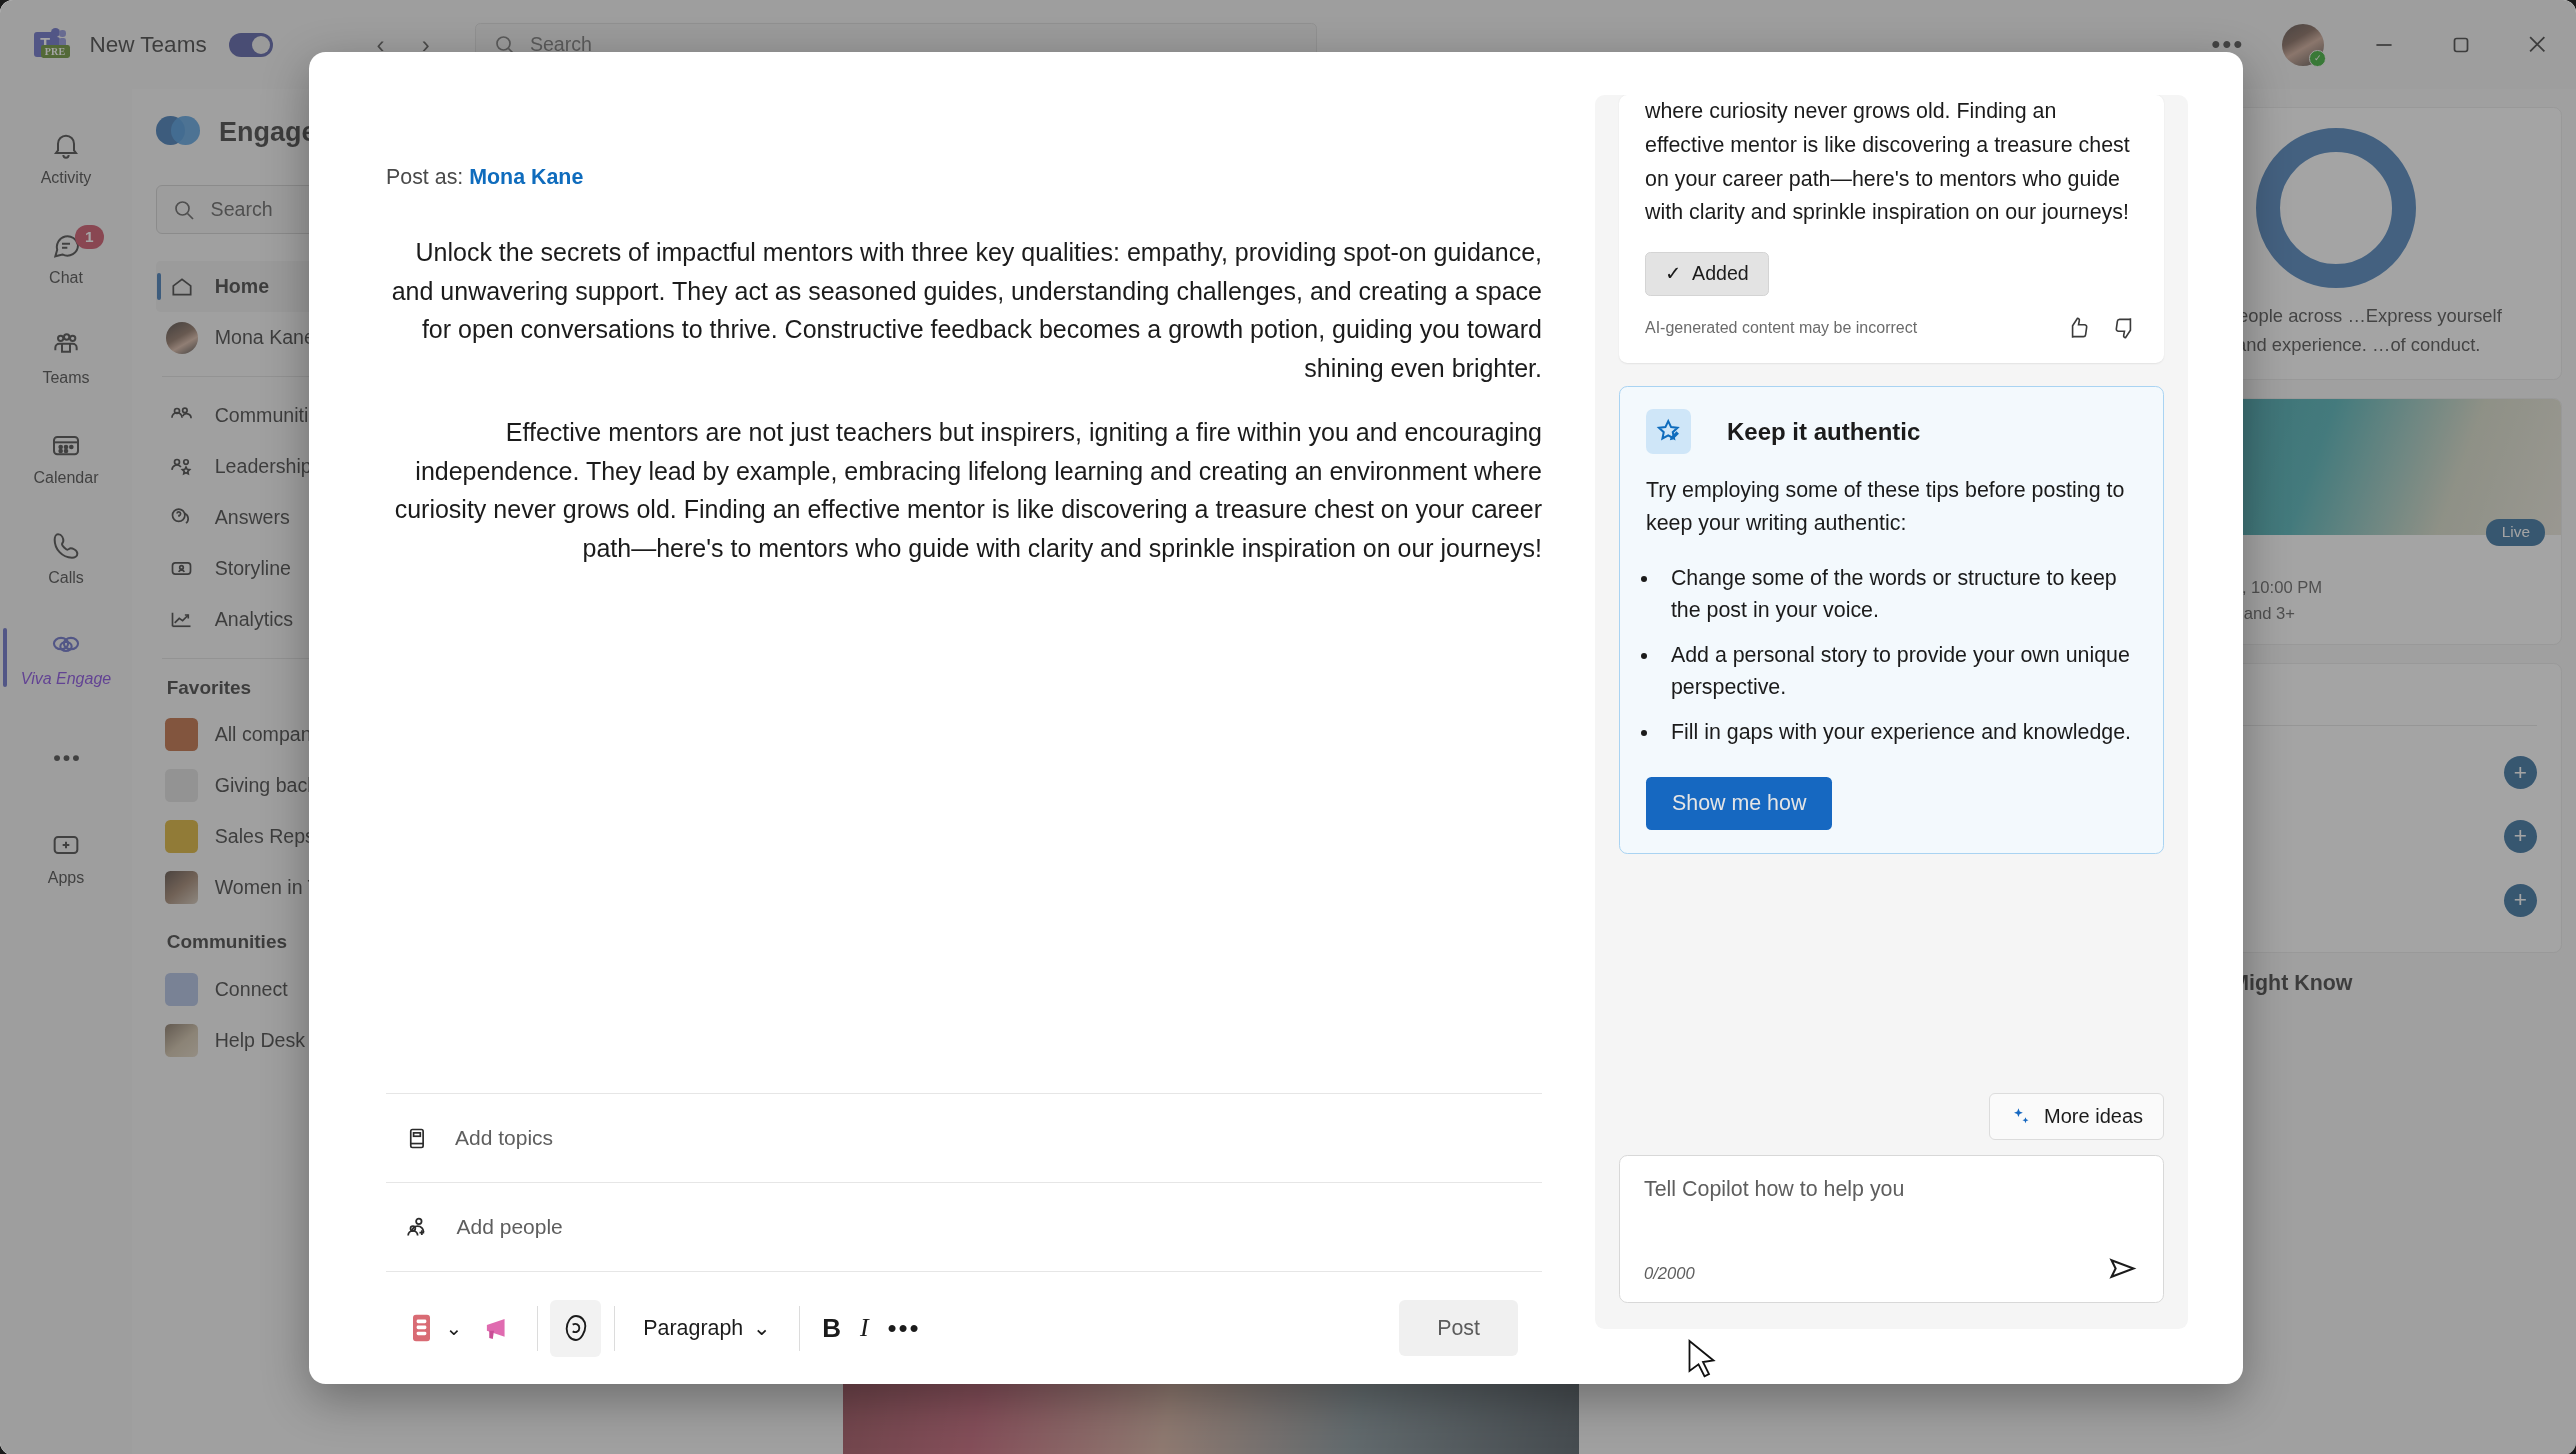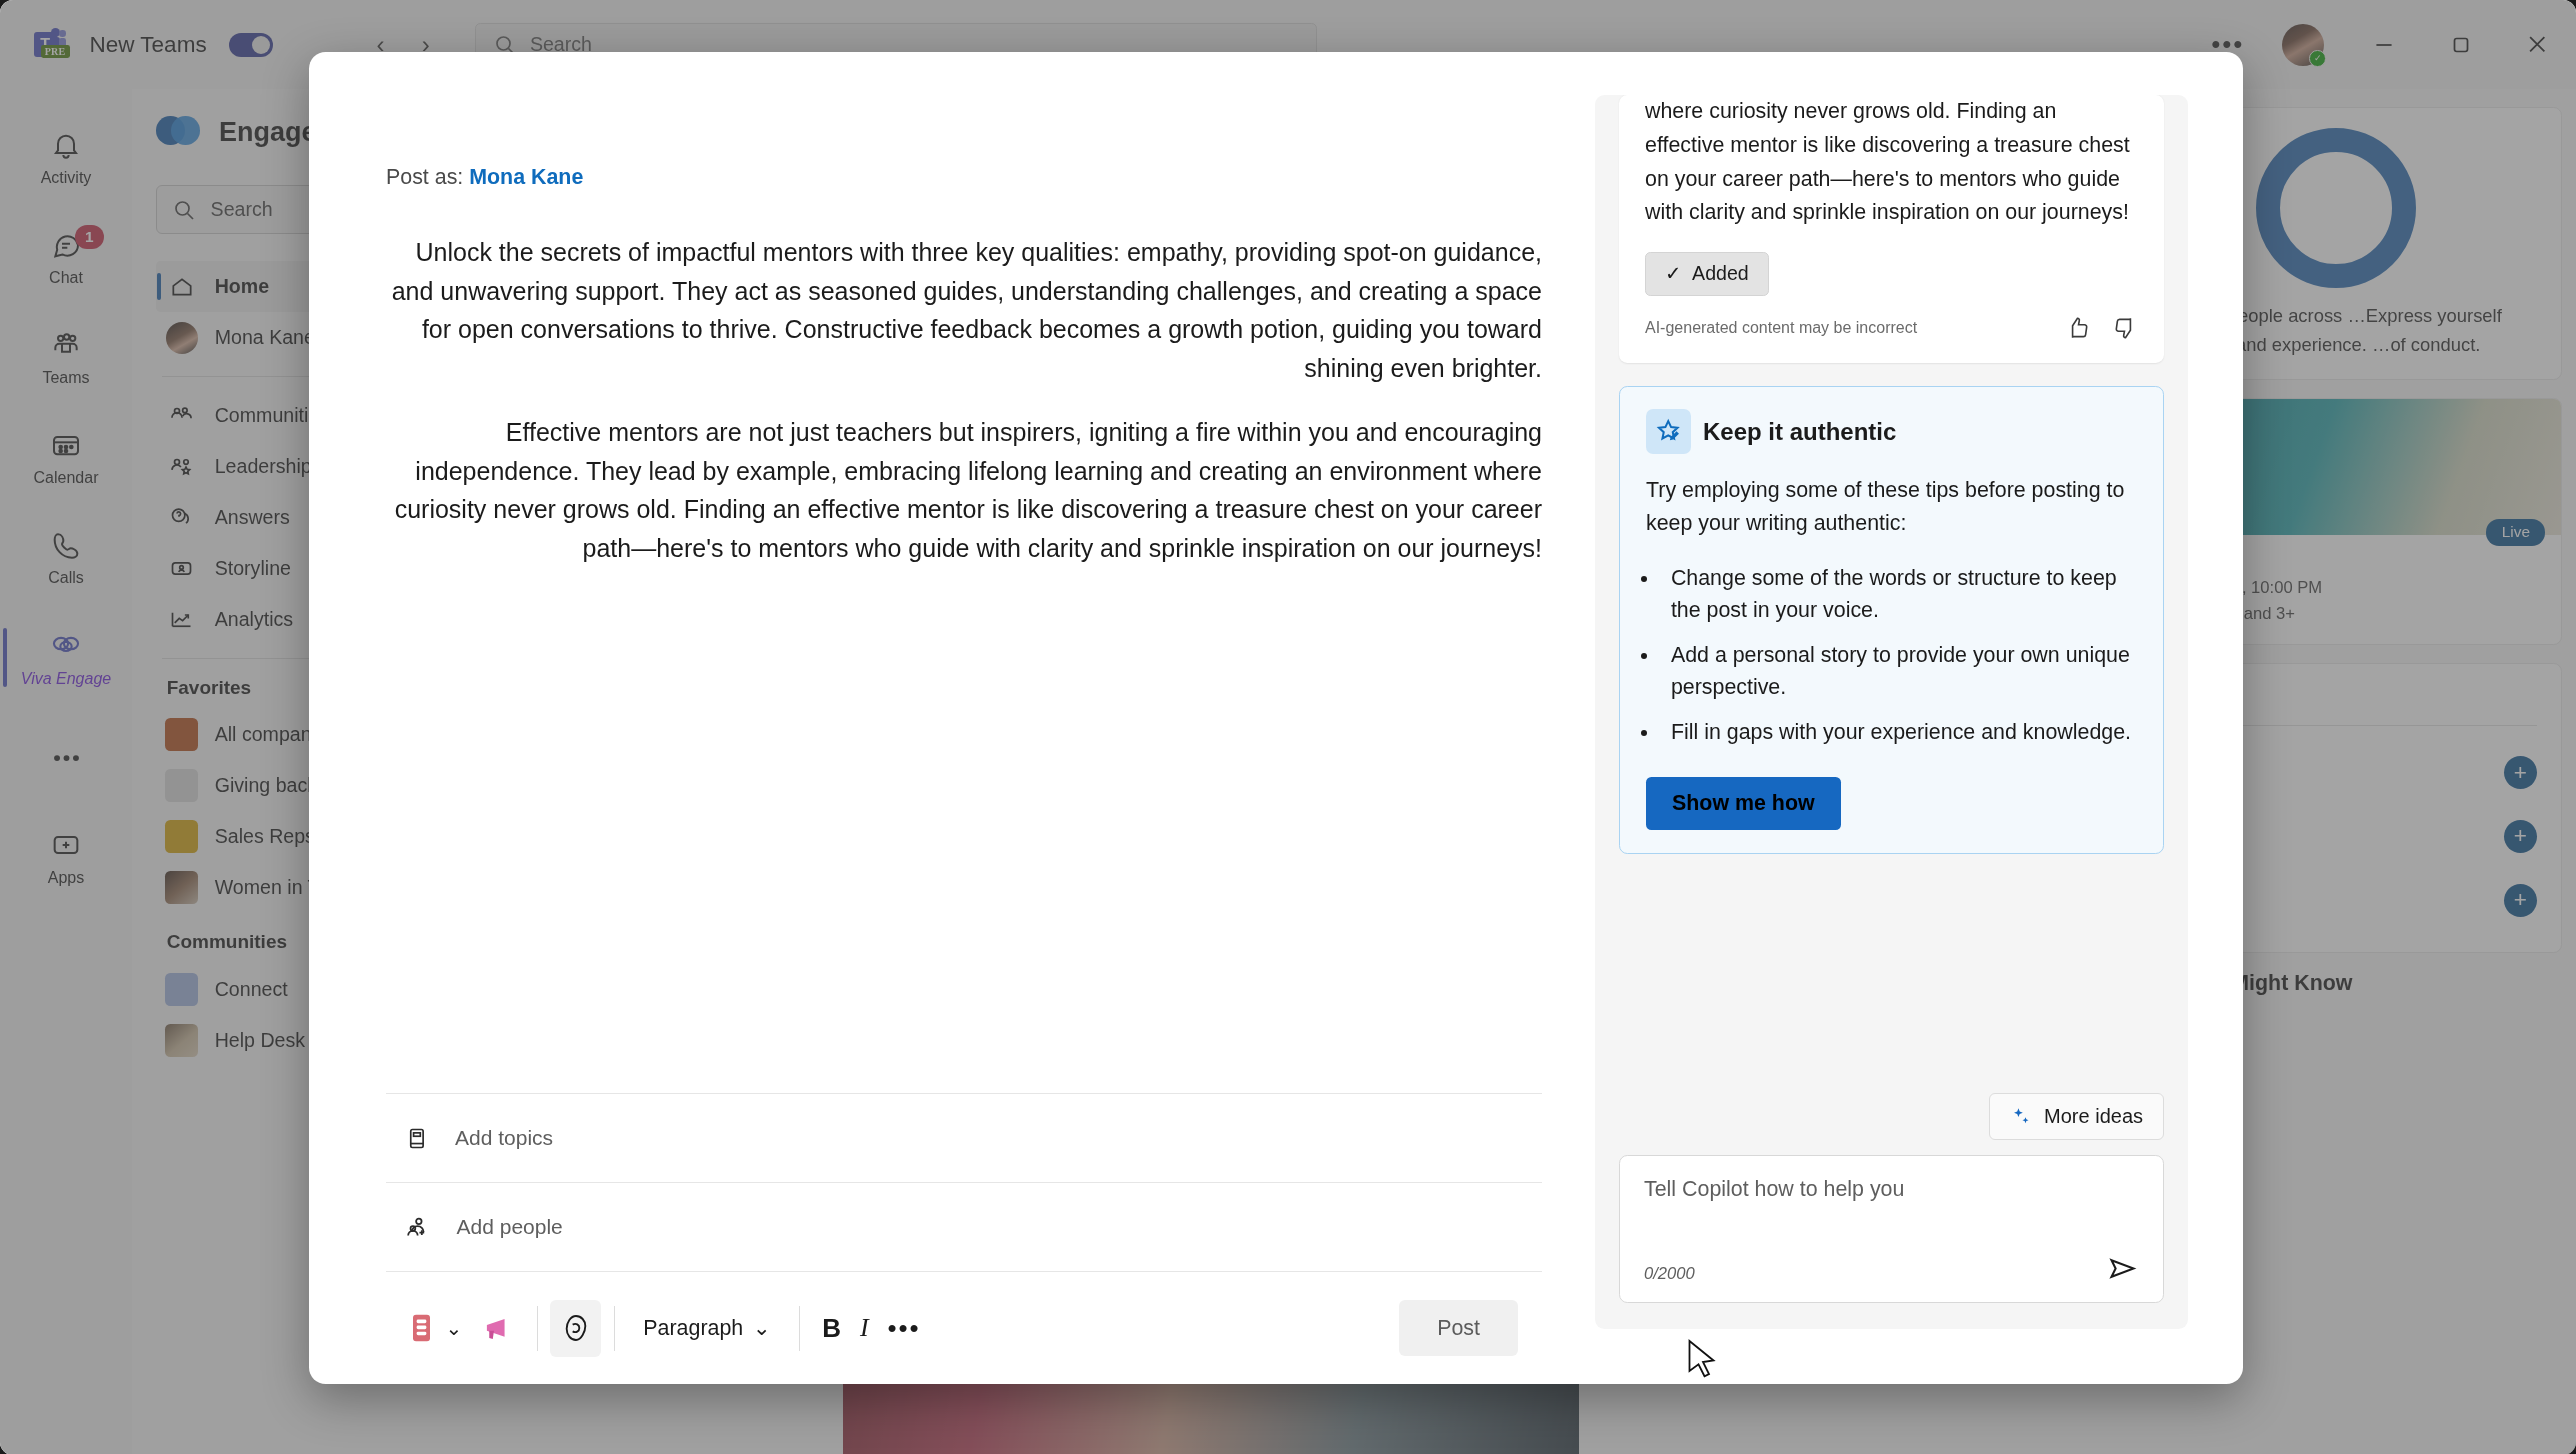--- a/index.html
+++ b/index.html
@@ -210,28 +210,28 @@
     display:inline-flex; align-items:center; gap:10.7px; background:#e3e3e3; color:#1b1b1b;
     font-size:19.6px; padding:9.5px 19px; border-radius:5.3px; margin-top:21.4px; border:0.6px solid #d4d4d4;
   }
   .cp-foot { display:flex; align-items:center; margin-top:19px; }
   .cp-foot .dis { font-size:16px; color:#6b6b6b; }
   .cp-foot .icons { margin-left:auto; display:flex; gap:21.4px; }
 
   .tip-card {
     background:#f3f9fd; border:0.6px solid #a9d3f2; border-radius:8.3px; padding:22.5px 26px;
   }
-  .tip-head { display:flex; align-items:center; gap:12px; margin-bottom:20px; }
+  .tip-head { display:flex; align-items:center; gap:36px; margin-bottom:20px; }
   .tip-ic { width:45px;height:45px; border-radius:7.1px; background:#cfe6f8; display:flex;align-items:center;justify-content:center; flex:none;}
   .tip-title { font-size:24px; font-weight:600; color:#1b1b1b; }
   .tip-card p { font-size:21.4px; line-height:1.55; color:#1b1b1b; }
   .tip-card ul { margin:21.4px 0 0 14.2px; }
   .tip-card li { font-size:21.4px; line-height:1.5; color:#1b1b1b; margin-bottom:13px; padding-left:10.7px; }
   .showbtn {
-    margin-top:15.4px; background:#1668c1; color:#000000; font-size:21.4px; font-weight:700;
+    margin-top:15.4px; background:#1668c1; color:#e5e5e5; font-size:21.4px; font-weight:400;
     padding:14.2px 26px; border:none; border-radius:5.3px;
   }
   .moreideas-wrap { display:flex; justify-content:flex-end; padding:0 24px; margin:10.7px 0 15.4px 0; }
   .moreideas {
     display:flex; align-items:center; gap:12px; background:#fafafa; border:0.6px solid #dcdcdc;
     border-radius:6px; padding:10.7px 20px; font-size:20px; color:#1b1b1b;
   }
   .promptbox {
     margin:0 24px 26px 24px; background:#fff; border:0.6px solid #d8d8d8; border-radius:8.3px;
     height:148px; padding:21.4px 24px; position:relative;

